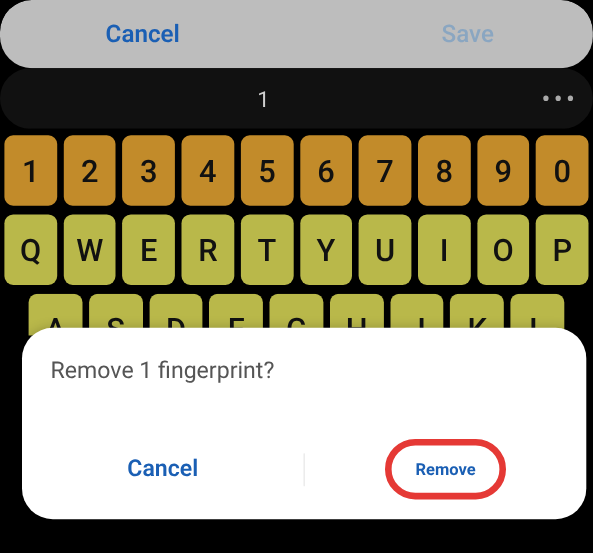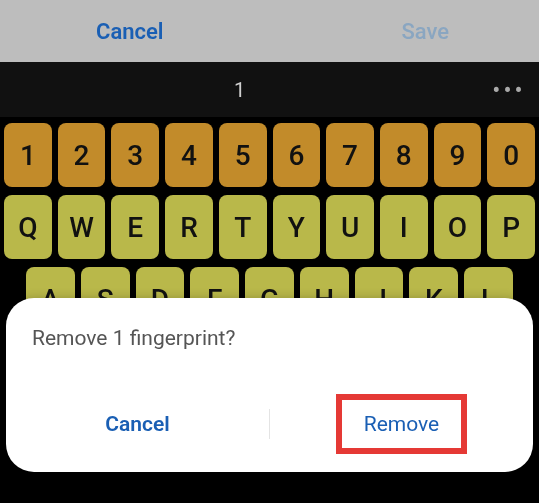--- a/index.html
+++ b/index.html
@@ -1,15 +1,15 @@
 <!DOCTYPE html>
 <html><head>
 <meta charset="utf-8">
 <style>
-  * { box-sizing: border-box; margin: 0; padding: 0; }
+  * { box-sizing: border-box; margin: 0; padding: 0; border-radius: 29px; }
   html, body { width: 539px; height: 503px; overflow: hidden; font-family: -apple-system, Roboto, Arial, sans-serif; background: #000; }
   .topbar {
     width: 100%; height: 62px; background: #bdbdbd;
     display: flex; align-items: center; justify-content: space-between;
     padding: 0 90px 0 96px;
   }
   .top-cancel { color: #1a5fb4; font-size: 22px; font-weight: 600; }
   .top-save { color: #8aa6c1; font-size: 22px; font-weight: 500; }
   .sugbar {
     width: 100%; height: 55px; background: #111;
@@ -24,38 +24,38 @@
   .key {
     flex: 1; height: 64px; border-radius: 8px;
     display: flex; align-items: center; justify-content: center;
     font-size: 28px; font-weight: 500; color: #111;
   }
   .key.num { background: #c28b2a; }
   .key.letter { background: #b9b84a; }
   .cutoff { height: 38px; overflow: hidden; }
   .cutoff .key { height: 64px; }
   .dialog-wrap {
-    position: absolute; left: 0; right: 0; top: 298px; height: 205px;
+    position: absolute; left: 14px; right: 0; top: 298px; height: 205px;
     padding: 0 6px;
   }
   .dialog {
     width: 100%; height: 174px; background: #fff; border-radius: 28px;
     padding: 28px 26px 0 26px; position: relative;
     box-shadow: 0 2px 12px rgba(0,0,0,0.3);
   }
   .dialog-msg { color: #555; font-size: 21px; }
   .dialog-actions {
     position: absolute; left: 0; right: 0; bottom: 18px;
     display: flex; align-items: center;
   }
   .d-cancel { flex: 1; text-align: center; color: #1a5fb4; font-size: 21px; font-weight: 600; }
   .divider { width: 1px; height: 30px; background: #e4e4e4; }
   .d-remove-wrap { flex: 1; display: flex; align-items: center; justify-content: center; }
   .highlight-box { border: 6px solid #e53935; padding: 12px 22px; }
-  .d-remove { color: #1a5fb4; font-size: 21px; font-weight: 400; }
+  .d-remove { color: #1a5fb4; font-size: 15px; font-weight: 700; }
   .bottom-strip { position: absolute; left:0; right:0; bottom:0; height:26px; background:#000; }
 </style>
 </head>
 <body>
 
 <div class="topbar">
   <span class="top-cancel">Cancel</span>
   <span class="top-save">Save</span>
 </div>
 

